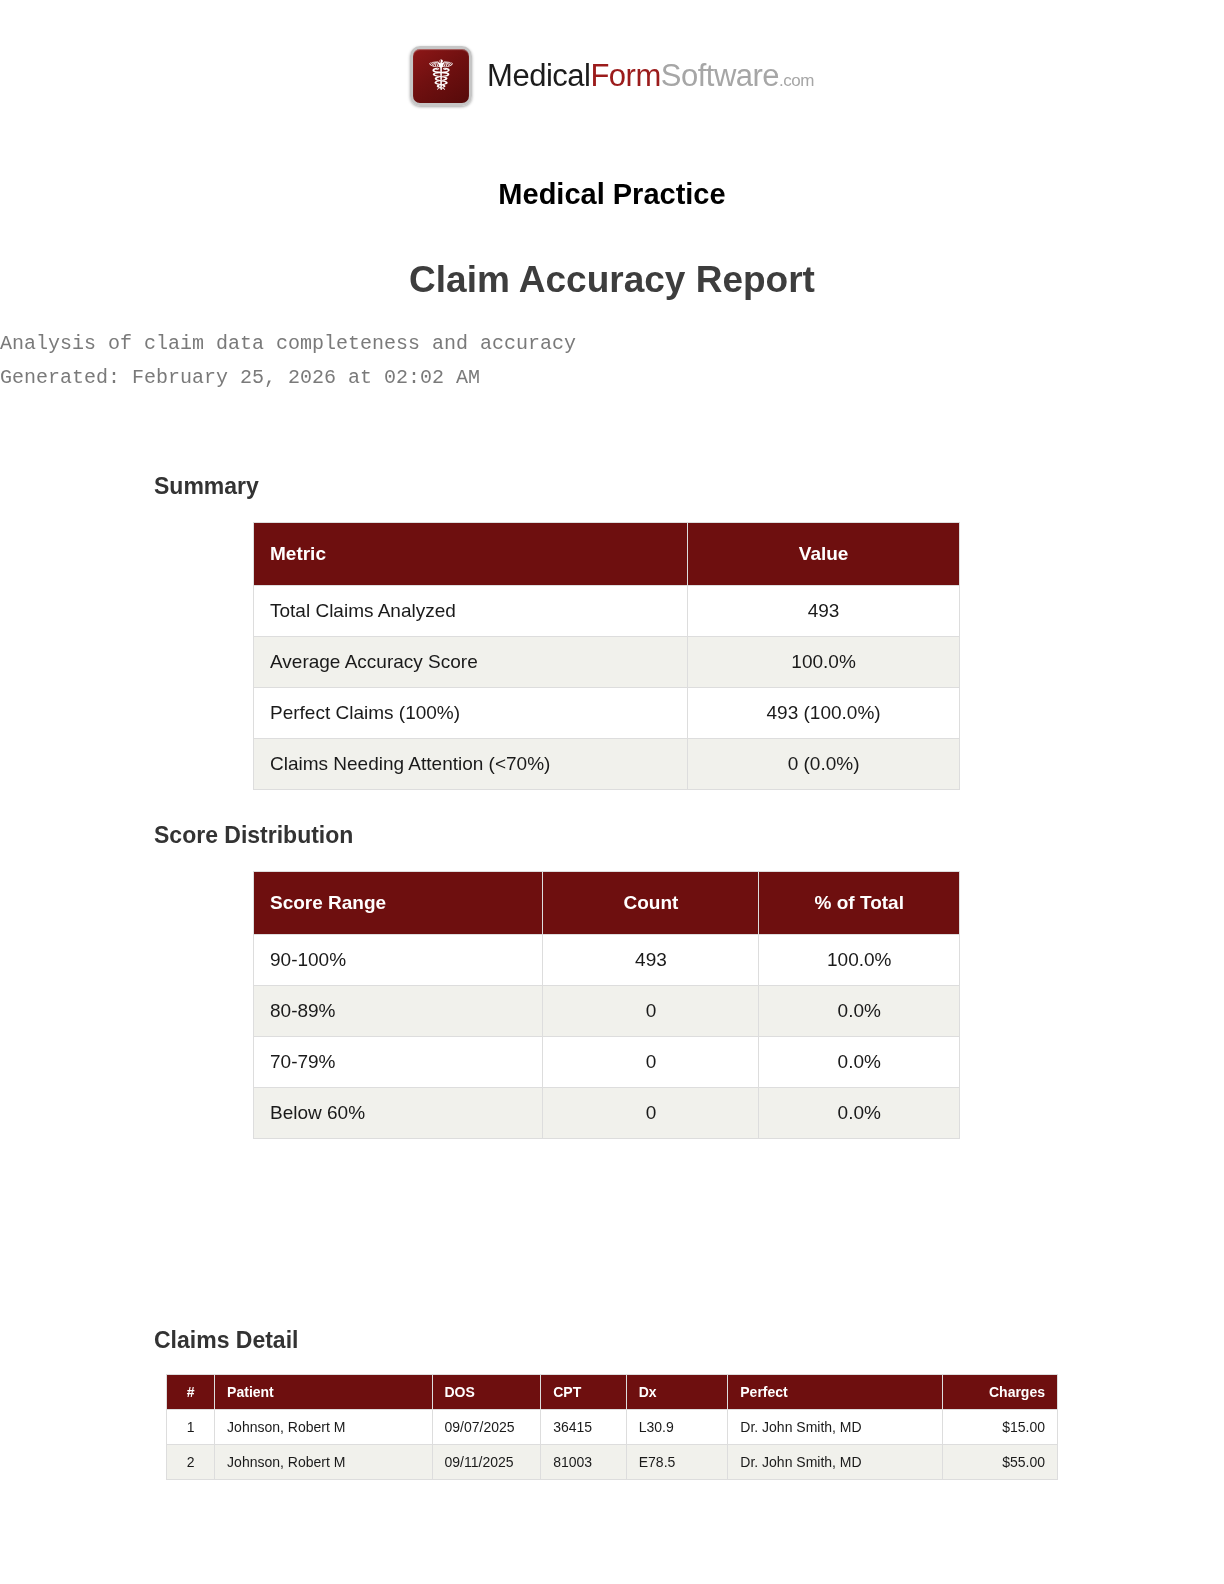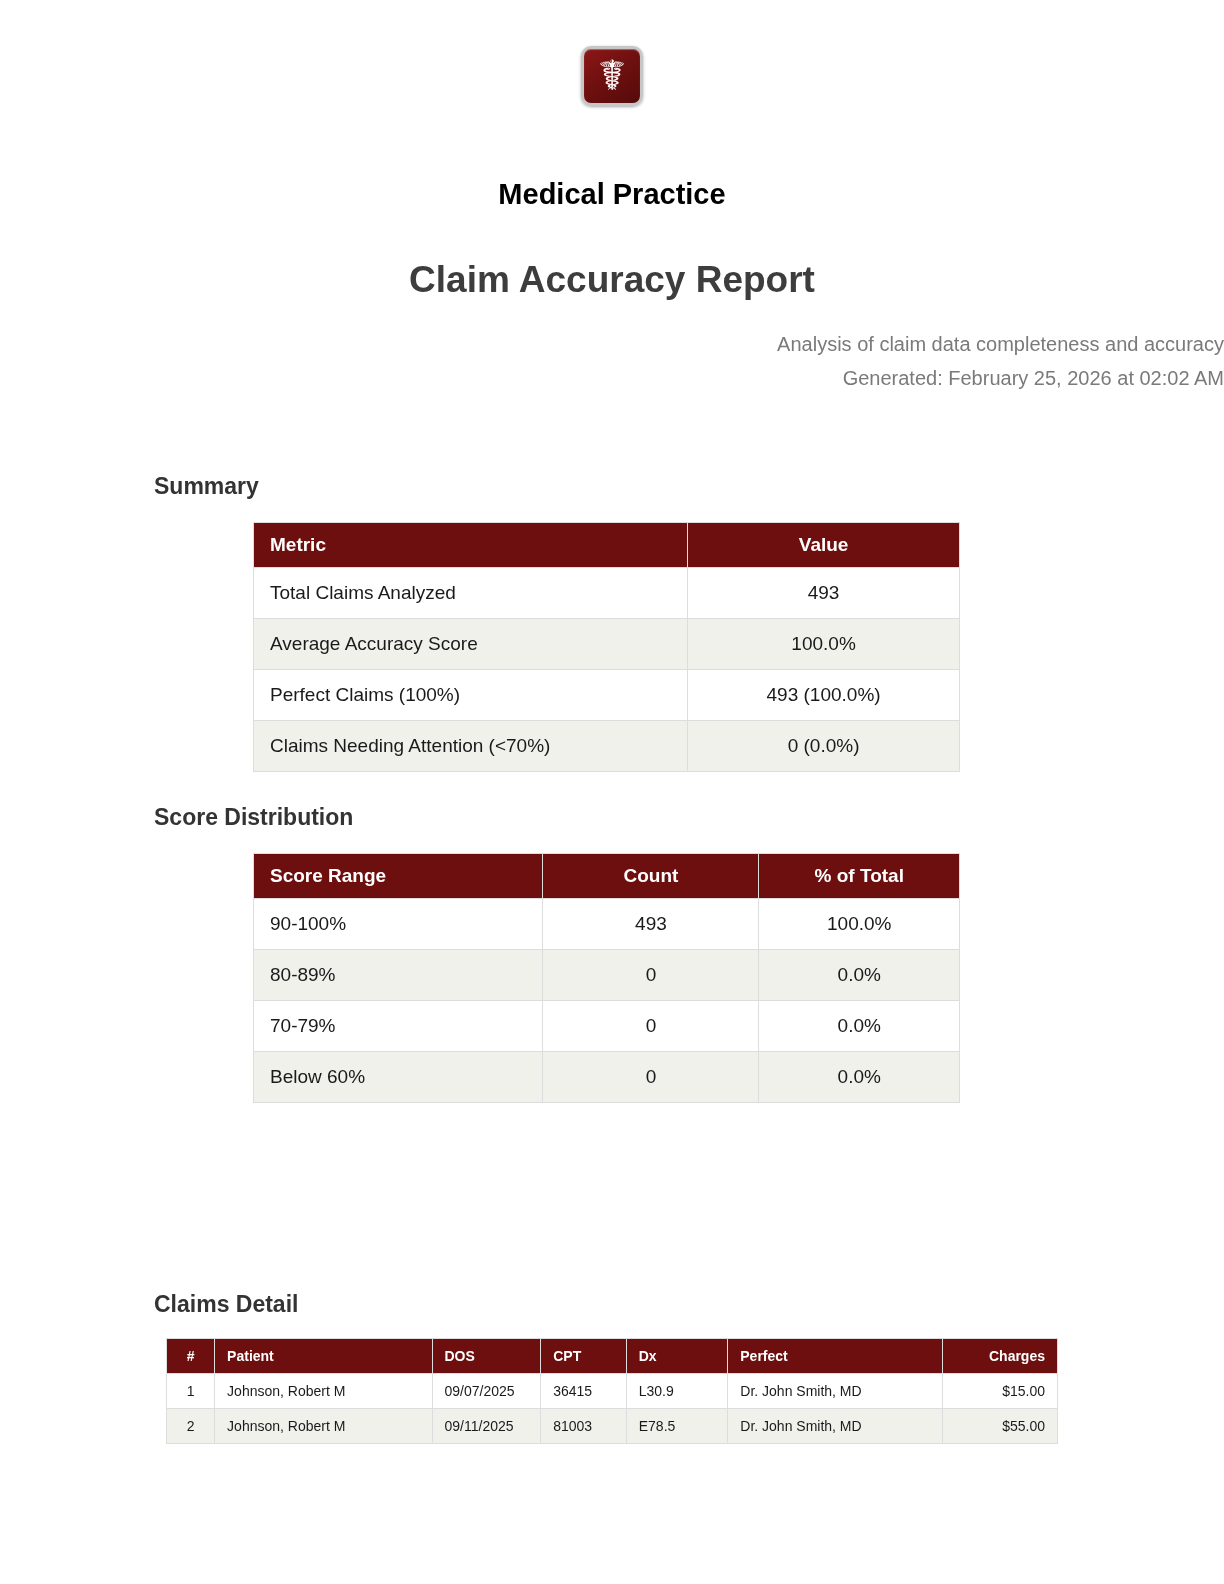--- a/index.html
+++ b/index.html
@@ -23,59 +23,60 @@
   }
   .logo-text { font-size:31px; letter-spacing:-0.5px; white-space:nowrap; }
   .lt-medical { color:#1c1c1c; }
   .lt-form { color:#9b1b1b; }
   .lt-software { color:#a6a6a6; }
   .lt-com { color:#a6a6a6; font-size:17px; }
 
   
   .practice-name { text-align:center; font-size:29px; font-weight:bold; color:#000; margin-top:72px; }
   .report-title  { text-align:center; font-size:37px; font-weight:bold; color:#3d3d3d; margin-top:48px; }
-  .subtitle      { text-align:right; font-size:20px; color:#7a7a7a; line-height:34px; }
+  .subtitle      { text-align:left; font-size:20px; color:#7a7a7a; line-height:34px;font-family:Liberation Mono, monospace; }
   .subtitle.first { margin-top:26px; }
 
   
   .sec-heading { font-size:23px; font-weight:bold; color:#333; margin-left:154px; margin-bottom:22px; }
   .sec-summary { margin-top:78px; }
   .sec-score   { margin-top:32px; }
   .sec-claims  { margin-top:188px; }
   .sec-claims .sec-heading { margin-bottom:20px; }
 
   
   table.t { border-collapse:collapse; table-layout:fixed; background:#fff; }
   .t th {
     background:#6e0f0f; color:#ffffff; font-weight:bold;
     text-align:left; border:1px solid #dddddd;
   }
   .t td { border:1px solid #dddddd; background:#ffffff; }
   .t tbody tr:nth-child(even) td { background:#f1f1ec; }
 
   .t-summary, .t-score { margin-left:253px; width:707px; font-size:19px; }
-  .t-summary th, .t-score th { padding:11px 16px; }
+  .t-summary th, .t-score th { padding:20px 16px; }
   .t-summary td, .t-score td { padding:14px 16px; }
 
   .t-summary th:nth-child(2), .t-summary td:nth-child(2) { text-align:center; }
   .t-score th:nth-child(n+2), .t-score td:nth-child(n+2) { text-align:center; }
 
   .t-claims { margin-left:166px; width:892px; font-size:14px; }
   .t-claims th { padding:9px 12px; }
   .t-claims td { padding:9px 12px; }
   .t-claims th:first-child, .t-claims td:first-child { text-align:center; }
   .t-claims th:last-child,  .t-claims td:last-child  { text-align:right; }
 </style>
 </head>
 <body>
 
 <div class="page">
 
   <div class="logo">
     <div class="logo-icon">☤</div>
+    <div class="logo-text"><span class="lt-medical">Medical</span><span class="lt-form">Form</span><span class="lt-software">Software</span><span class="lt-com">.com</span></div>
   </div>
 
   <div class="practice-name">Medical Practice</div>
   <div class="report-title">Claim Accuracy Report</div>
   <div class="subtitle first">Analysis of claim data completeness and accuracy</div>
   <div class="subtitle">Generated: February 25, 2026 at 02:02 AM</div>
 
   <div class="sec-summary">
     <div class="sec-heading">Summary</div>
     <table class="t t-summary">

